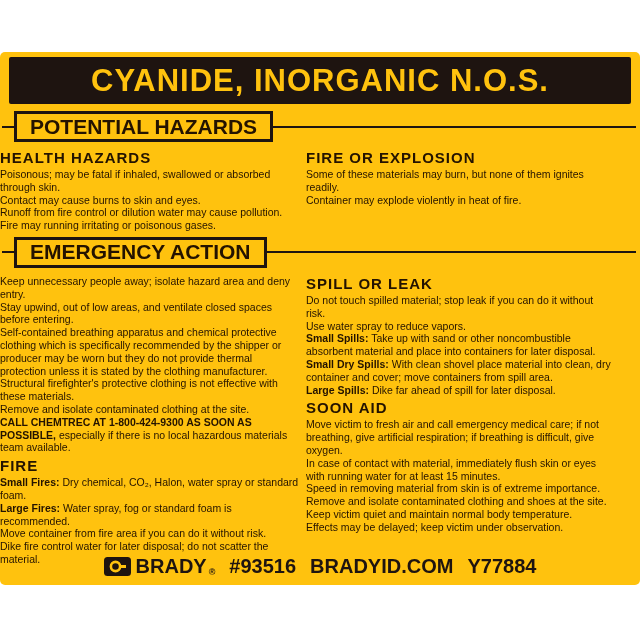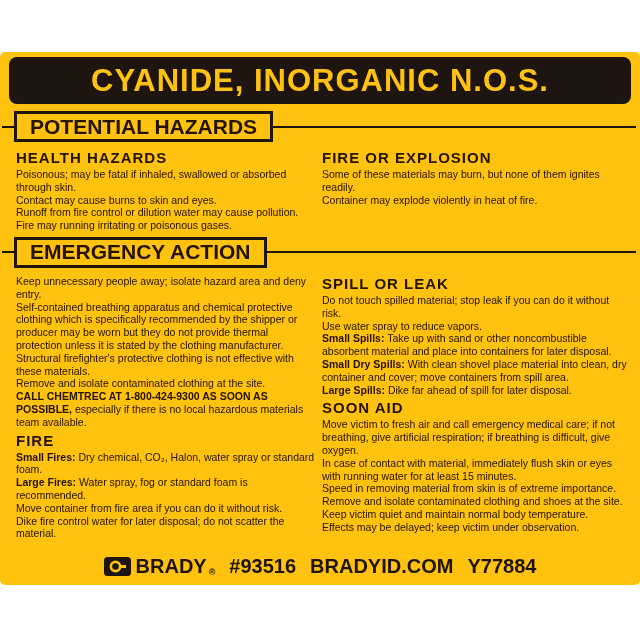--- a/index.html
+++ b/index.html
@@ -6,42 +6,42 @@
   body{
     width:640px;height:640px;background:#ffffff;position:relative;
     font-family:"Liberation Sans", sans-serif;overflow:hidden;
   }
   .label{
     position:absolute;left:0;top:52px;width:640px;height:533px;
     background:#FFC20E;border-radius:5px;overflow:hidden;
     color:#241300;
   }
   .banner{
-    margin:5px 9px 0 9px;height:47px;background:#1E1410;border-radius:8px;
+    margin:5px 9px 0 9px;height:47px;background:#1E1410;border-radius:2px;
     display:flex;align-items:center;justify-content:center;
   }
   .banner .title{
     color:#FFC20E;font-weight:bold;font-size:31px;letter-spacing:1px;
     white-space:nowrap;
   }
   .rulerow{position:relative;height:31px;margin-top:7px;}
   .rulerow.second{margin-top:5px;}
   .rulerow .line{
     position:absolute;left:2px;right:4px;top:50%;height:2px;margin-top:-1px;
     background:#1E1410;
   }
   .rulerow .rbox{
     position:absolute;left:14px;top:0;bottom:0;background:#FFC20E;
     border:3px solid #1E1410;display:flex;align-items:center;
     padding:9px 13px;box-sizing:border-box;
   }
   .rulerow .rbox span{
     font-weight:bold;font-size:21px;letter-spacing:0px;white-space:nowrap;
   }
-  .cols{display:flex;align-items:flex-start;padding-left:16px;margin-top:4px;}
+  .cols{display:flex;align-items:flex-start;margin-top:4px;}
   .colL{width:300px;flex:0 0 300px;}
   .colR{width:312px;flex:0 0 312px;padding-left:6px;box-sizing:border-box;}
   h3.subhead{
     margin:3px 0 2px 0;font-size:15px;font-weight:bold;letter-spacing:1px;
     color:#241300;
   }
   p.t{margin:0;font-size:10.5px;line-height:12.8px;color:#241300;}
   p.t b{font-weight:bold;}
   .footer{
     position:absolute;left:0;right:0;bottom:7px;height:24px;
@@ -86,20 +86,21 @@
   <div class="rulerow second">
     <div class="line"></div>
     <div class="rbox">
       <span>EMERGENCY ACTION</span>
     </div>
   </div>
 
   <div class="cols" style="margin-top:7px;">
     <div class="colL">
       <p class="t">Keep unnecessary people away; isolate hazard area and deny entry.</p>
+      <p class="t">Stay upwind, out of low areas, and ventilate closed spaces before entering.</p>
       <p class="t">Self-contained breathing apparatus and chemical protective clothing which is specifically recommended by the shipper or producer may be worn but they do not provide thermal protection unless it is stated by the clothing manufacturer. Structural firefighter's protective clothing is not effective with these materials.</p>
       <p class="t">Remove and isolate contaminated clothing at the site.</p>
       <p class="t"><b>CALL CHEMTREC AT 1-800-424-9300 AS SOON AS POSSIBLE,</b><span> especially if there is no local hazardous materials team available.</span></p>
 
       <h3 class="subhead">FIRE</h3>
       <p class="t"><b>Small Fires:</b><span> Dry chemical, CO₂, Halon, water spray or standard foam.</span></p>
       <p class="t"><b>Large Fires:</b><span> Water spray, fog or standard foam is recommended.</span></p>
       <p class="t"><b></b><span>Move container from fire area if you can do it without risk.</span></p>
       <p class="t"><b></b><span>Dike fire control water for later disposal; do not scatter the material.</span></p>
     </div>

